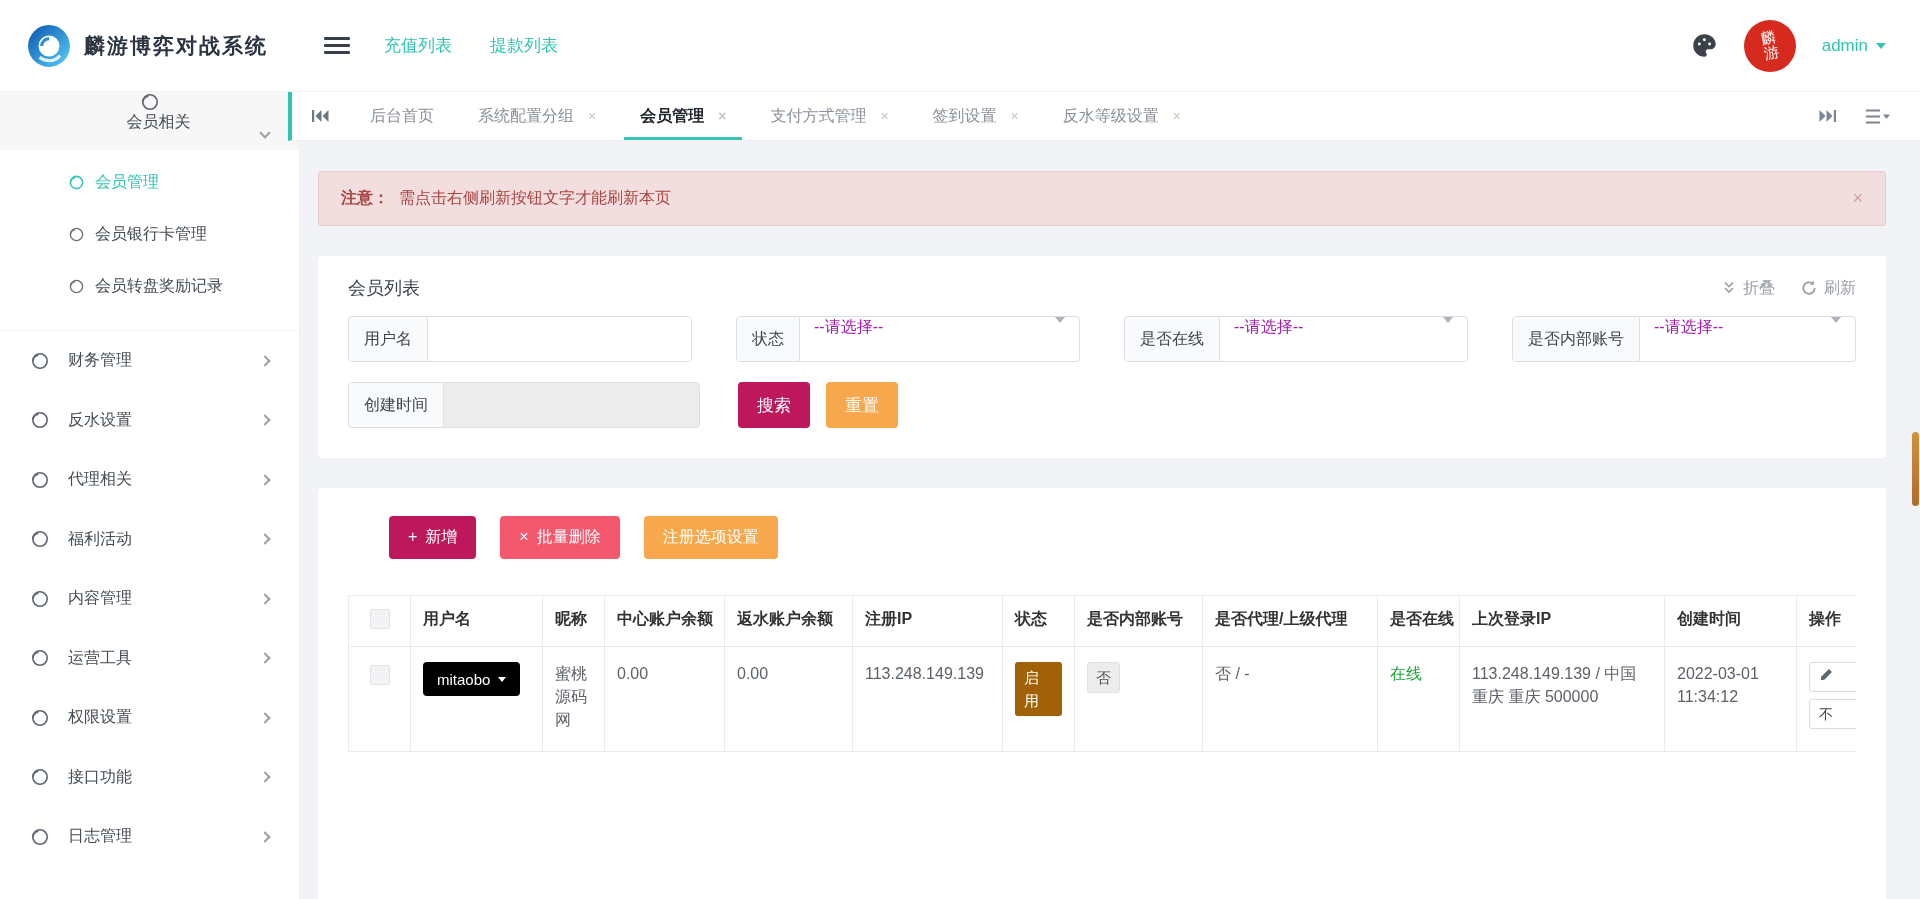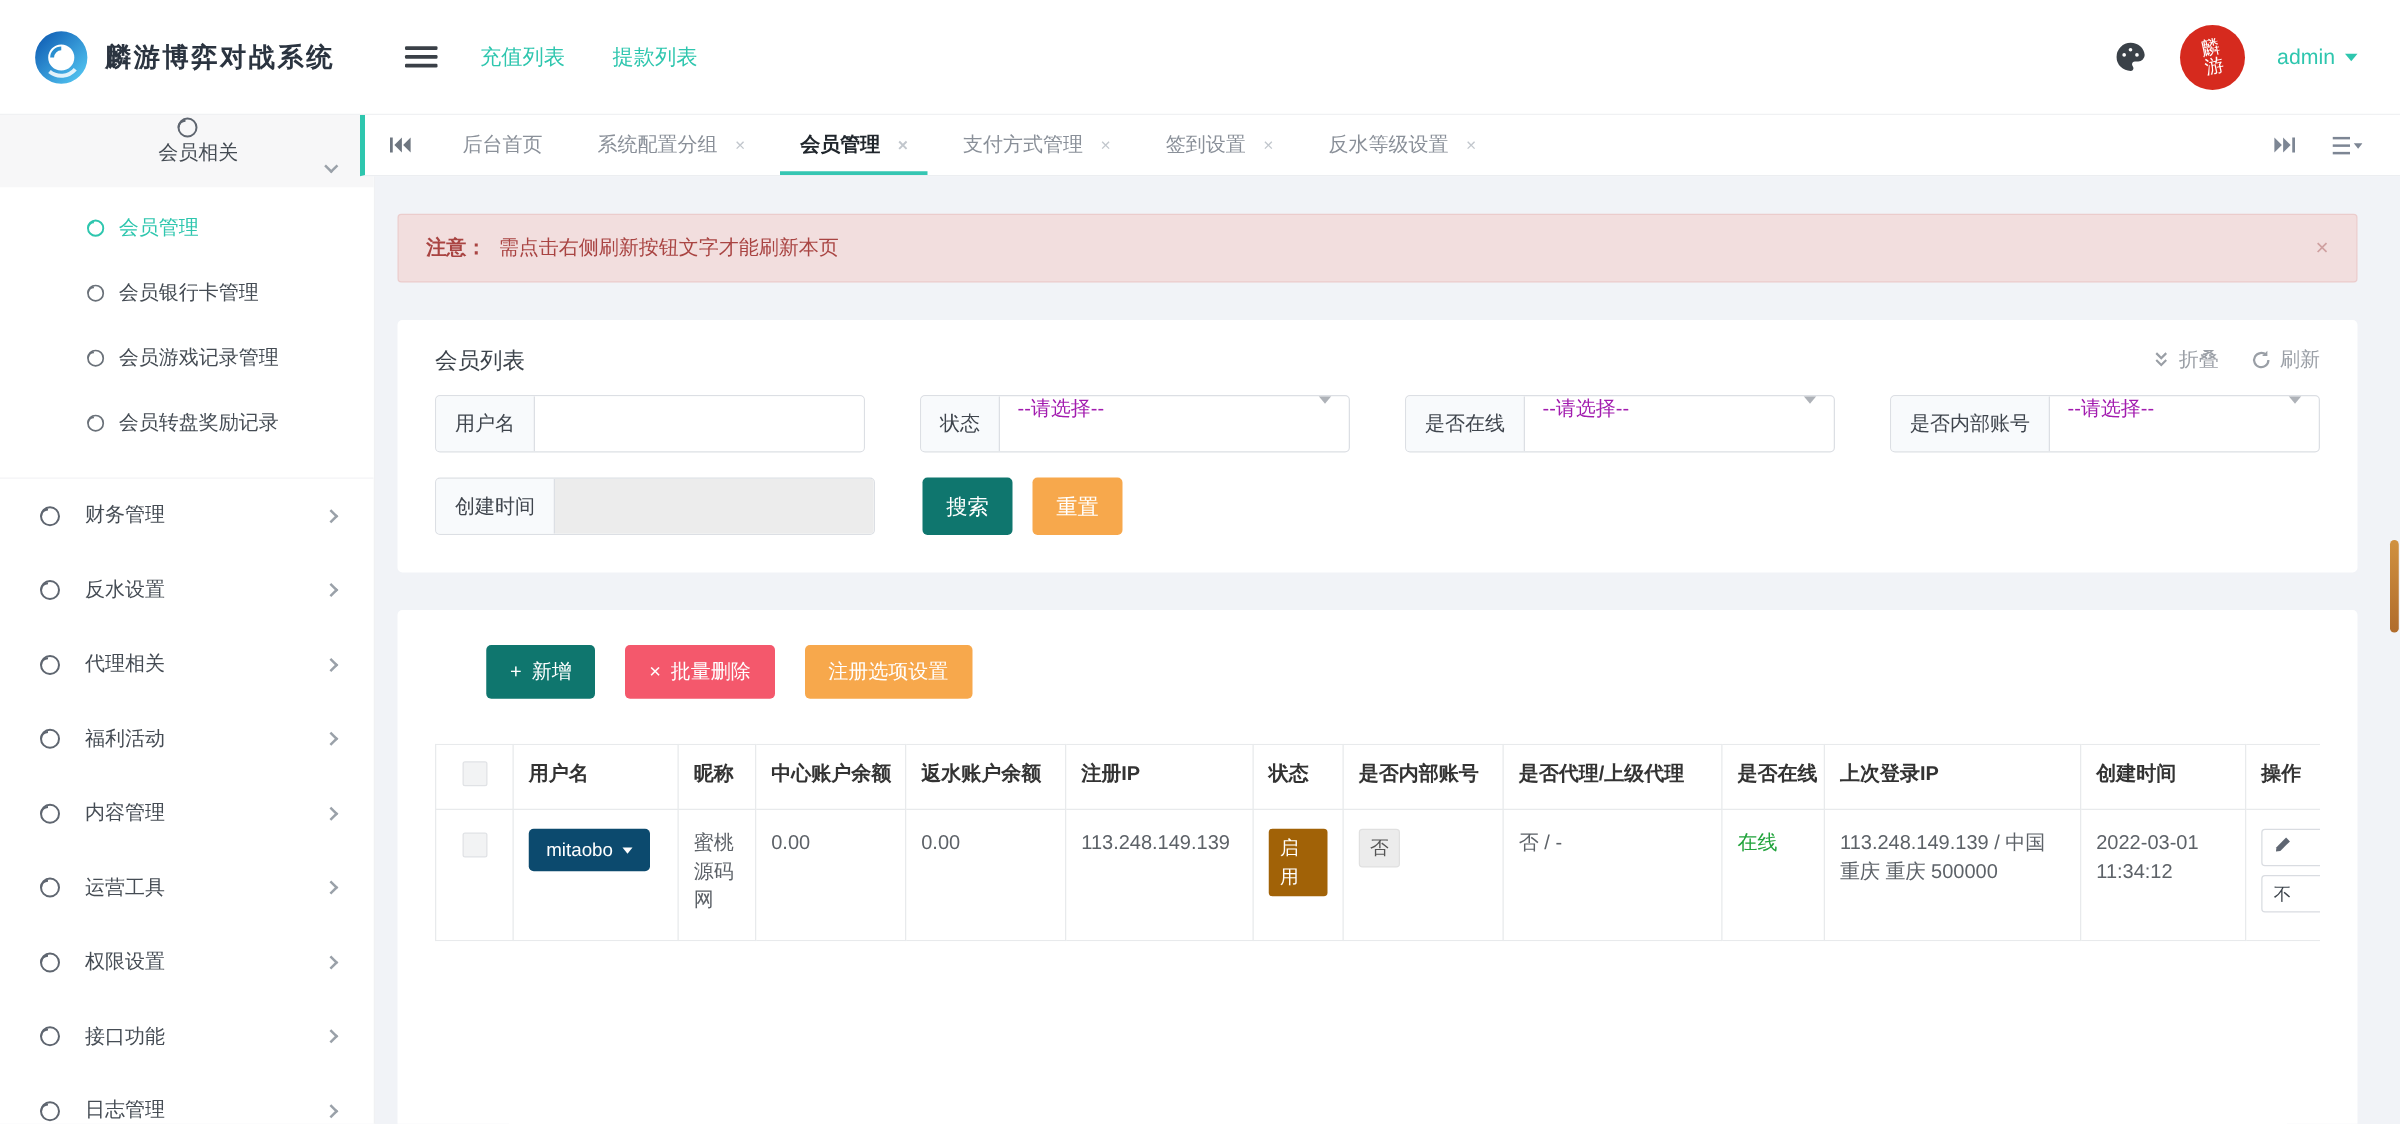--- a/index.html
+++ b/index.html
@@ -59,41 +59,41 @@
 
   .filters { padding:0 30px 30px 30px; }
   .frow { display:flex; gap:44px; margin-bottom:20px; }
   .igroup { display:flex; height:46px; border:1px solid #dcdfe4; border-radius:4px; background:#fff; overflow:hidden; width:352px; }
   .igroup .ilabel { background:#f8fafc; border-right:1px solid #dcdfe4; display:flex; align-items:center; padding:0 15px; font-size:16px; color:#3f454d; white-space:nowrap; }
   .igroup input { border:0; outline:none; flex:1; font-size:15px; padding:0 12px; color:#444; background:#fff; min-width:0; }
   .igroup input:disabled { background:#ececec; }
   .iselect { flex:1; display:flex; align-items:flex-start; padding:0 14px; color:#a21caf; font-size:16px; cursor:pointer; }
   .iselect .caret { margin-left:auto; width:0; height:0; border-left:5px solid transparent; border-right:5px solid transparent; border-top:6px solid #aeb2b8; }
   .btn { border:0; border-radius:4px; height:46px; padding:0 19px; font-size:17px; color:#fff; cursor:pointer; font-family:"Liberation Sans",sans-serif; }
-  .btn-teal { background:#0f766e; }
+  .btn-teal { background:#be185d; }
   .btn-orange { background:#f7a84c; }
   .btn-red { background:#f4586c; }
   .frow2 { display:flex; gap:16px; margin-bottom:0; }
   .frow2 .btn { margin-left:0; }
   .frow2 .btn.search { margin-left:22px; }
 
   .panel2 { padding:28px 30px 60px 30px; min-height:420px; }
   .toolbar-btns { display:flex; gap:24px;padding-left:41px; }
   .toolbar-btns .btn { height:43px; font-size:16px; }
   .btn .bicon { margin-right:8px; }
 
   .table-wrap { margin-top:36px; overflow:hidden; width:100%; }
   table { border-collapse:collapse; table-layout:fixed; width:1560px; }
   th,td { border:1px solid #e8eaec; text-align:left; vertical-align:top; font-size:16px; }
   th { color:#333; font-weight:bold; padding:13px 12px; white-space:nowrap; overflow:hidden; }
   td { color:#5d6268; padding:15px 12px; line-height:23px; }
   th.c-check, td.c-check { text-align:center; vertical-align:middle; }
   td.c-check { vertical-align:top; padding-top:18px; }
   .checkbox { display:inline-block; width:20px; height:20px; background:#f2f3f4; border:1px solid #e0e2e5; border-radius:2px; }
-  .user-btn { background:#0c4a6e; color:#fff; border:0; border-radius:4px; height:34px; padding:0 14px; font-size:15px; display:inline-flex; align-items:center; gap:8px; cursor:pointer; font-family:"Liberation Sans",sans-serif; }
+  .user-btn { background:#000000; color:#fff; border:0; border-radius:4px; height:34px; padding:0 14px; font-size:15px; display:inline-flex; align-items:center; gap:8px; cursor:pointer; font-family:"Liberation Sans",sans-serif; }
   .user-btn .caret { width:0; height:0; border-left:4px solid transparent; border-right:4px solid transparent; border-top:5px solid #fff; }
   .badge-dark { display:inline-block; background:#a16207; color:#fff; border-radius:3px; padding:4px 9px; font-size:15px; }
   .badge-gray { display:inline-block; background:#ececec; color:#555; border:1px solid #e0e0e0; border-radius:3px; padding:3px 8px; font-size:15px; }
   .online { color:#21a33c; }
   .act-btn { display:block; background:#fff; border:1px solid #d9dce1; border-radius:3px; width:64px; height:30px; margin-bottom:7px; font-size:14px; color:#3c434b; text-align:left; padding:0 9px; line-height:28px; cursor:pointer; font-family:"Liberation Sans",sans-serif; }
 
   
   .vscroll { position:absolute; right:0; top:0; width:10px; height:899px; z-index:50; }
   .vscroll .thumb { position:absolute; right:1px; top:432px; width:7px; height:74px; border-radius:4px; background:linear-gradient(180deg,#d09140,#b06c2c); }
 </style>
@@ -158,27 +158,20 @@
         <path d="M10 4.5 A5.5 5.5 0 0 0 4.5 10" fill="none" stroke="#2ec6ae" stroke-width="1.8" transform="translate(-1.6,0)"></path>
       </svg>
       <span class="side-label">会员管理</span>
     </div>
     <div class="side-child">
       <svg class="cicon" width="17" height="17" viewBox="0 0 20 20">
         <circle cx="10" cy="10" r="7.2" fill="none" stroke="#6a7179" stroke-width="1.6"></circle>
         <path d="M10 4.5 A5.5 5.5 0 0 0 4.5 10" fill="none" stroke="#6a7179" stroke-width="1.6" transform="translate(-1.6,0)"></path>
       </svg>
       <span class="side-label">会员银行卡管理</span>
-    </div>
-    <div class="side-child">
-      <svg class="cicon" width="17" height="17" viewBox="0 0 20 20">
-        <circle cx="10" cy="10" r="7.2" fill="none" stroke="#6a7179" stroke-width="1.6"></circle>
-        <path d="M10 4.5 A5.5 5.5 0 0 0 4.5 10" fill="none" stroke="#6a7179" stroke-width="1.6" transform="translate(-1.6,0)"></path>
-      </svg>
-      <span class="side-label">会员游戏记录管理</span>
     </div>
     <div class="side-child">
       <svg class="cicon" width="17" height="17" viewBox="0 0 20 20">
         <circle cx="10" cy="10" r="7.2" fill="none" stroke="#6a7179" stroke-width="1.6"></circle>
         <path d="M10 4.5 A5.5 5.5 0 0 0 4.5 10" fill="none" stroke="#6a7179" stroke-width="1.6" transform="translate(-1.6,0)"></path>
       </svg>
       <span class="side-label">会员转盘奖励记录</span>
     </div>
   </div>
 

